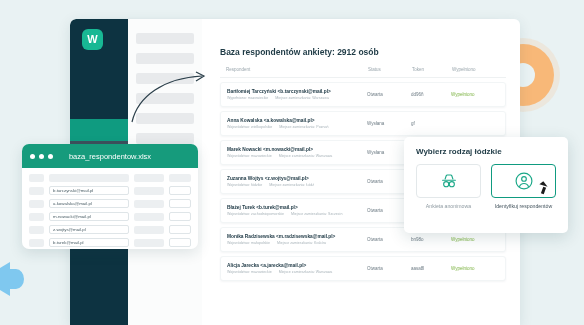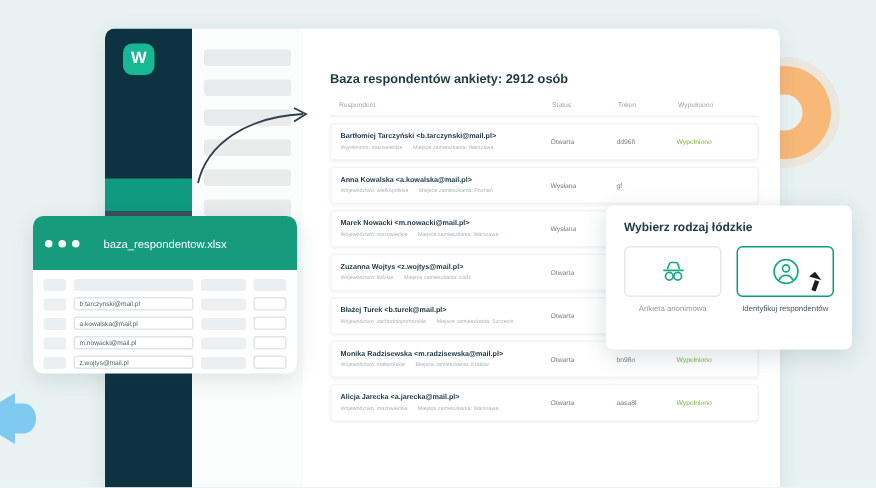--- a/index.html
+++ b/index.html
@@ -115,21 +115,21 @@
 
   
   .file-card {
     position: absolute; left: 22px; top: 144px;
     width: 176px; height: 105px;
     background: #ffffff; border-radius: 7px;
     box-shadow: 0 4px 14px rgba(20,60,70,0.13);
     overflow: hidden;
   }
   .file-head {
-    height: 36px; background: #169b7c;
+    height: 24px; background: #169b7c;
     display: flex; align-items: center; padding: 0 8px;
     position: relative;
   }
   .dots { display: flex; gap: 4px; }
   .dot { width: 5px; height: 5px; border-radius: 50%; background: #ffffff; }
   .file-name {
     position: absolute; left: 0; right: 0; text-align: center;
     color: #ffffff; font-size: 7.5px;
   }
   .file-body { padding: 6px 7px; }

